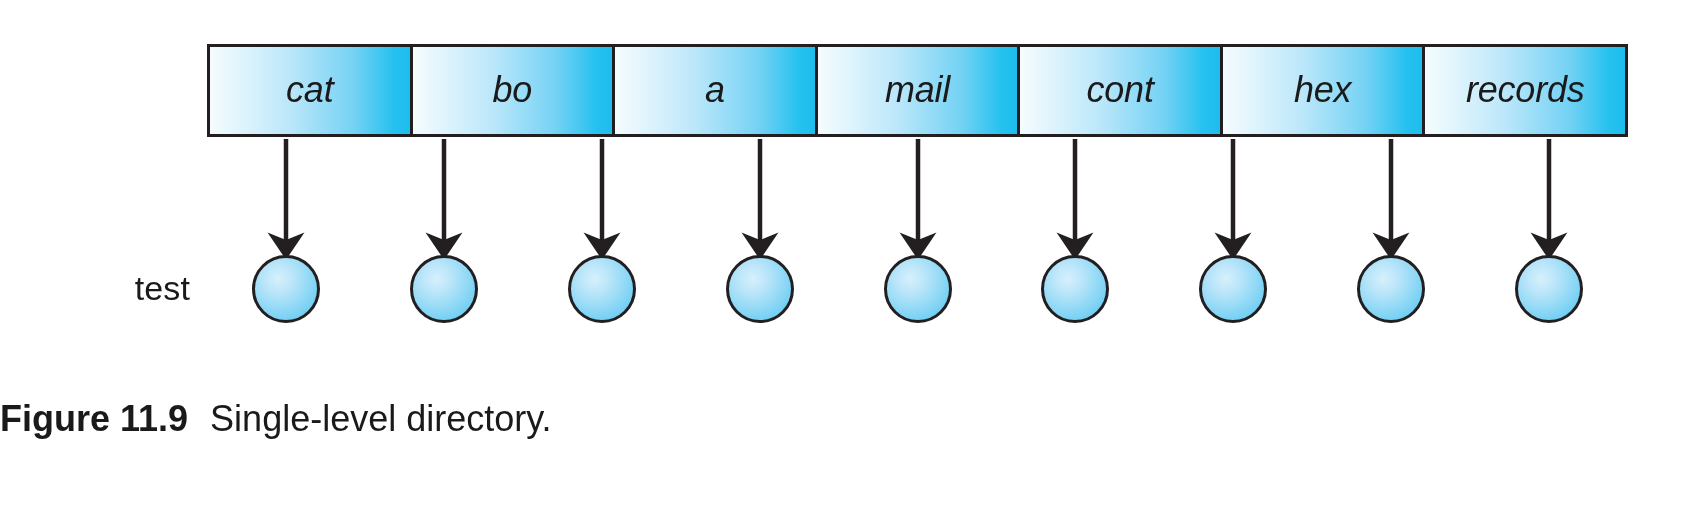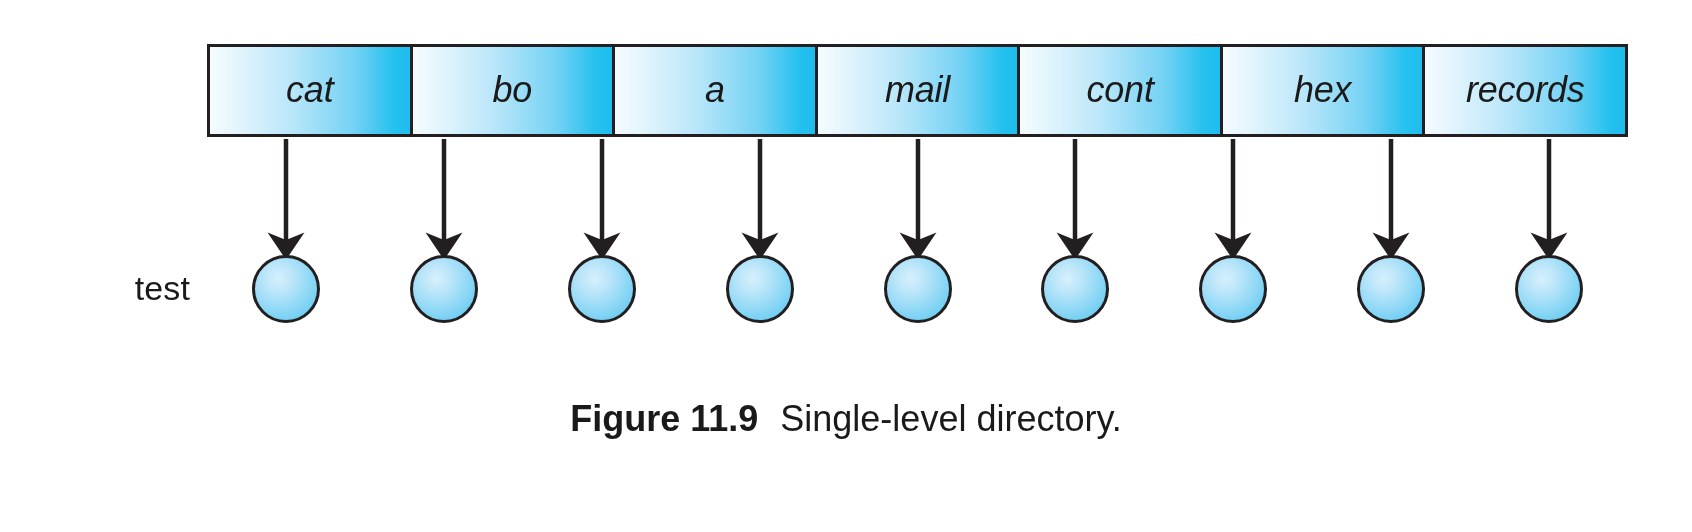--- a/index.html
+++ b/index.html
@@ -127,21 +127,21 @@
                 #63c9f1 88%,
                 #59c5f0 100%);
   }
 
   
   #caption {
     position: absolute;
     left: 0;
     top: 398px;
     width: 1692px;
-    text-align: center;
+    text-align: left;
     font-family: "Liberation Sans", sans-serif;
     font-size: 36px;
     color: #1a1a1a;
     white-space: nowrap;
   }
   #caption-number {
     font-weight: 700;
   }
   #caption-gap {
     display: inline-block;

